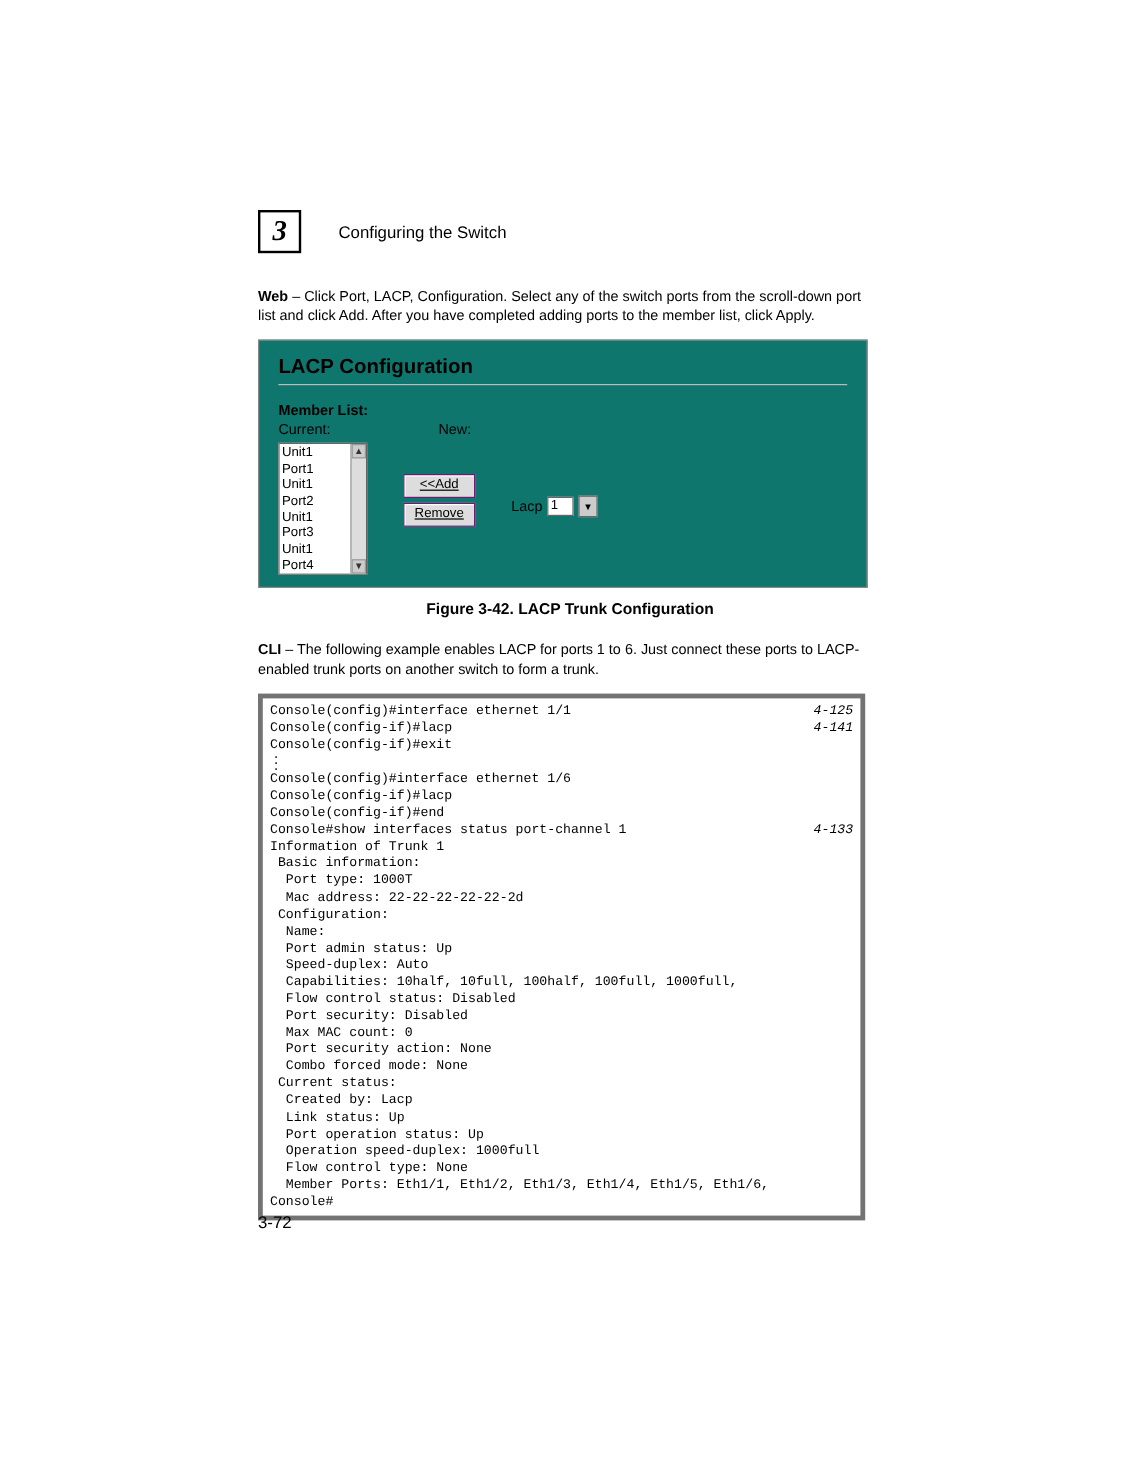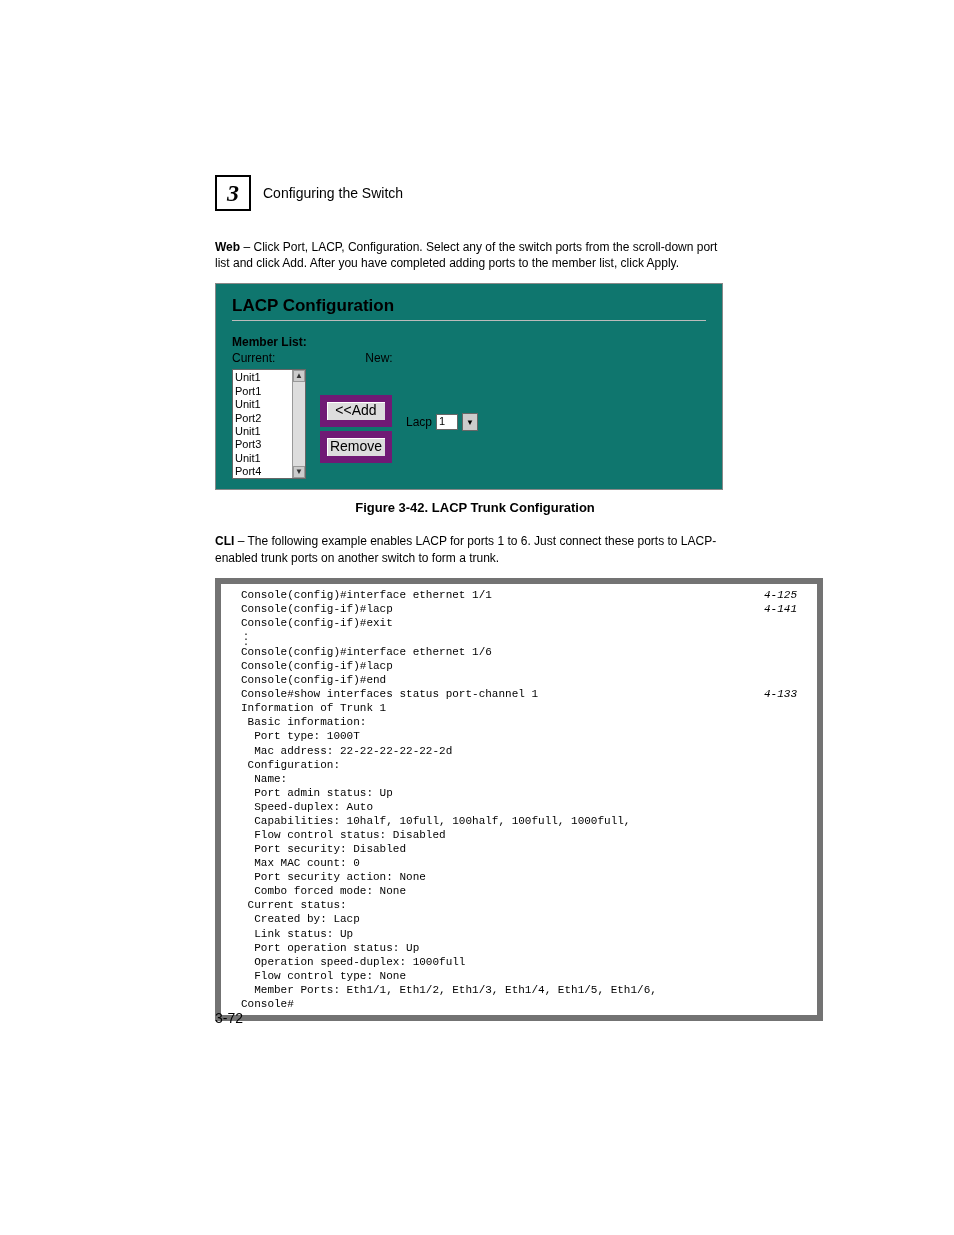--- a/index.html
+++ b/index.html
@@ -31,20 +31,21 @@
     display: flex;
     align-items: center;
     justify-content: center;
     font-weight: 900;
     font-size: 24px;
     font-style: italic;
     font-family: "Times New Roman", serif;
   }
   .chapter-title {
     font-size: 14px;
+    margin-left: 19px;
   }
   .para {
     font-size: 12px;
     line-height: 1.35;
     margin-bottom: 12px;
   }
   .bold { font-weight: bold; }
   .screenshot {
     border: 1px solid #888;
     background: #0f766e;
@@ -71,21 +72,21 @@
     font-size: 12px;
     font-weight: bold;
   }
   .ss-sublabel {
     font-family: Arial, sans-serif;
     font-size: 12px;
   }
   .ss-content {
     display: flex;
     align-items: flex-start;
-    gap: 14px;
+    gap: 30px;
   }
   .listbox {
     width: 72px;
     height: 108px;
     border: 1px solid #666;
     font-family: Arial, sans-serif;
     font-size: 11px;
     background: #fff;
     display: flex;
   }
@@ -115,29 +116,30 @@
     line-height: 10px;
   }
   .btncol {
     display: flex;
     flex-direction: column;
     gap: 4px;
     margin-top: 26px;
   }
   .winbtn {
     font-family: Arial, sans-serif;
-    font-size: 14px;
+    font-size: 11px;
     width: 58px;
     height: 18px;
     background: #ddd;
-    border: 7px solid #701a75;
+    border: 1px solid #701a75;
     box-shadow: inset 1px 1px 0 #fff;
     text-align: center;
     line-height: 16px;
     cursor: pointer;
+    text-decoration: underline;
   }
   .newcol {
     margin-top: 0;
   }
   .portrow {
     display: flex;
     align-items: center;
     gap: 4px;
     margin-top: 44px;
     font-family: Arial, sans-serif;
@@ -162,26 +164,26 @@
     justify-content: center;
     font-size: 8px;
   }
   .fig-caption {
     text-align: center;
     font-weight: bold;
     font-size: 13px;
     margin-bottom: 18px;
   }
   .cli-box {
-    border: 6px solid #737373;
-    width: 608px;
+    border: 4px solid #737373;
+    width: 506px;
     font-family: "Courier New", monospace;
     font-size: 11px;
     line-height: 1.28;
-    padding: 4px 20px;
+    padding: 4px 6px;
     box-sizing: border-box;
     white-space: pre;
   }
   .cli-row {
     display: flex;
     justify-content: space-between;
   }
   .cli-ref {
     font-style: italic;
   }

